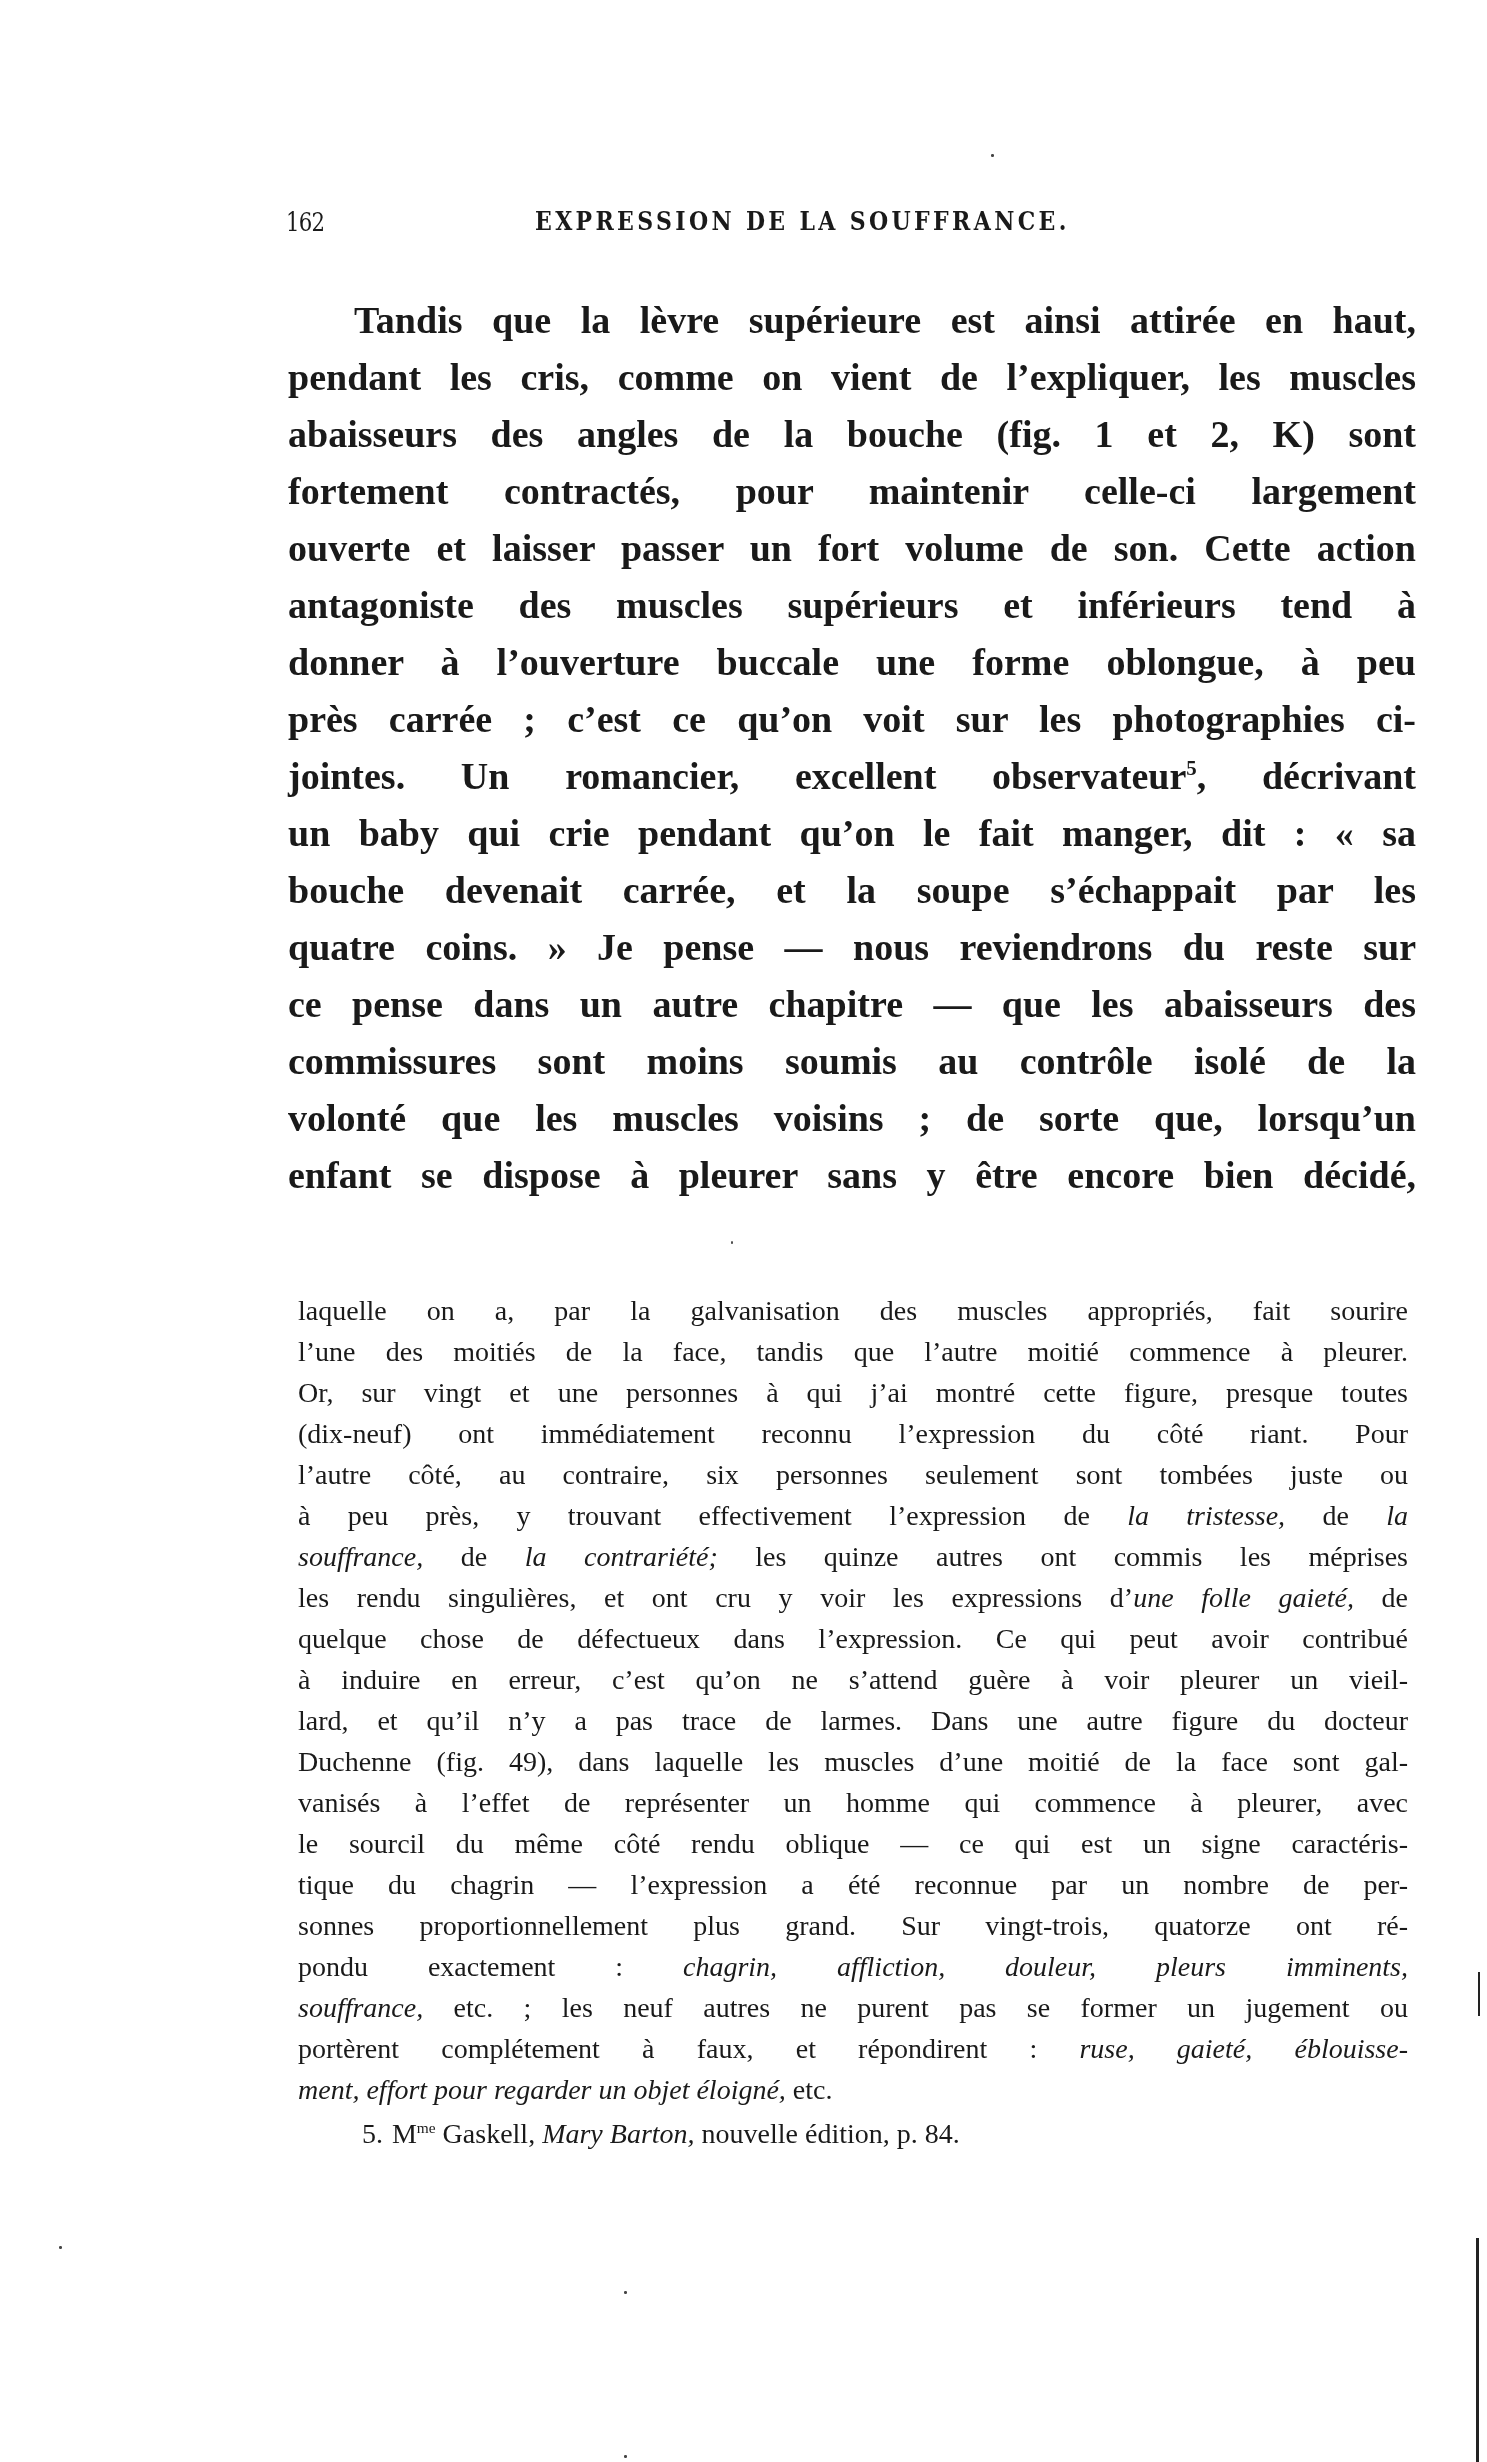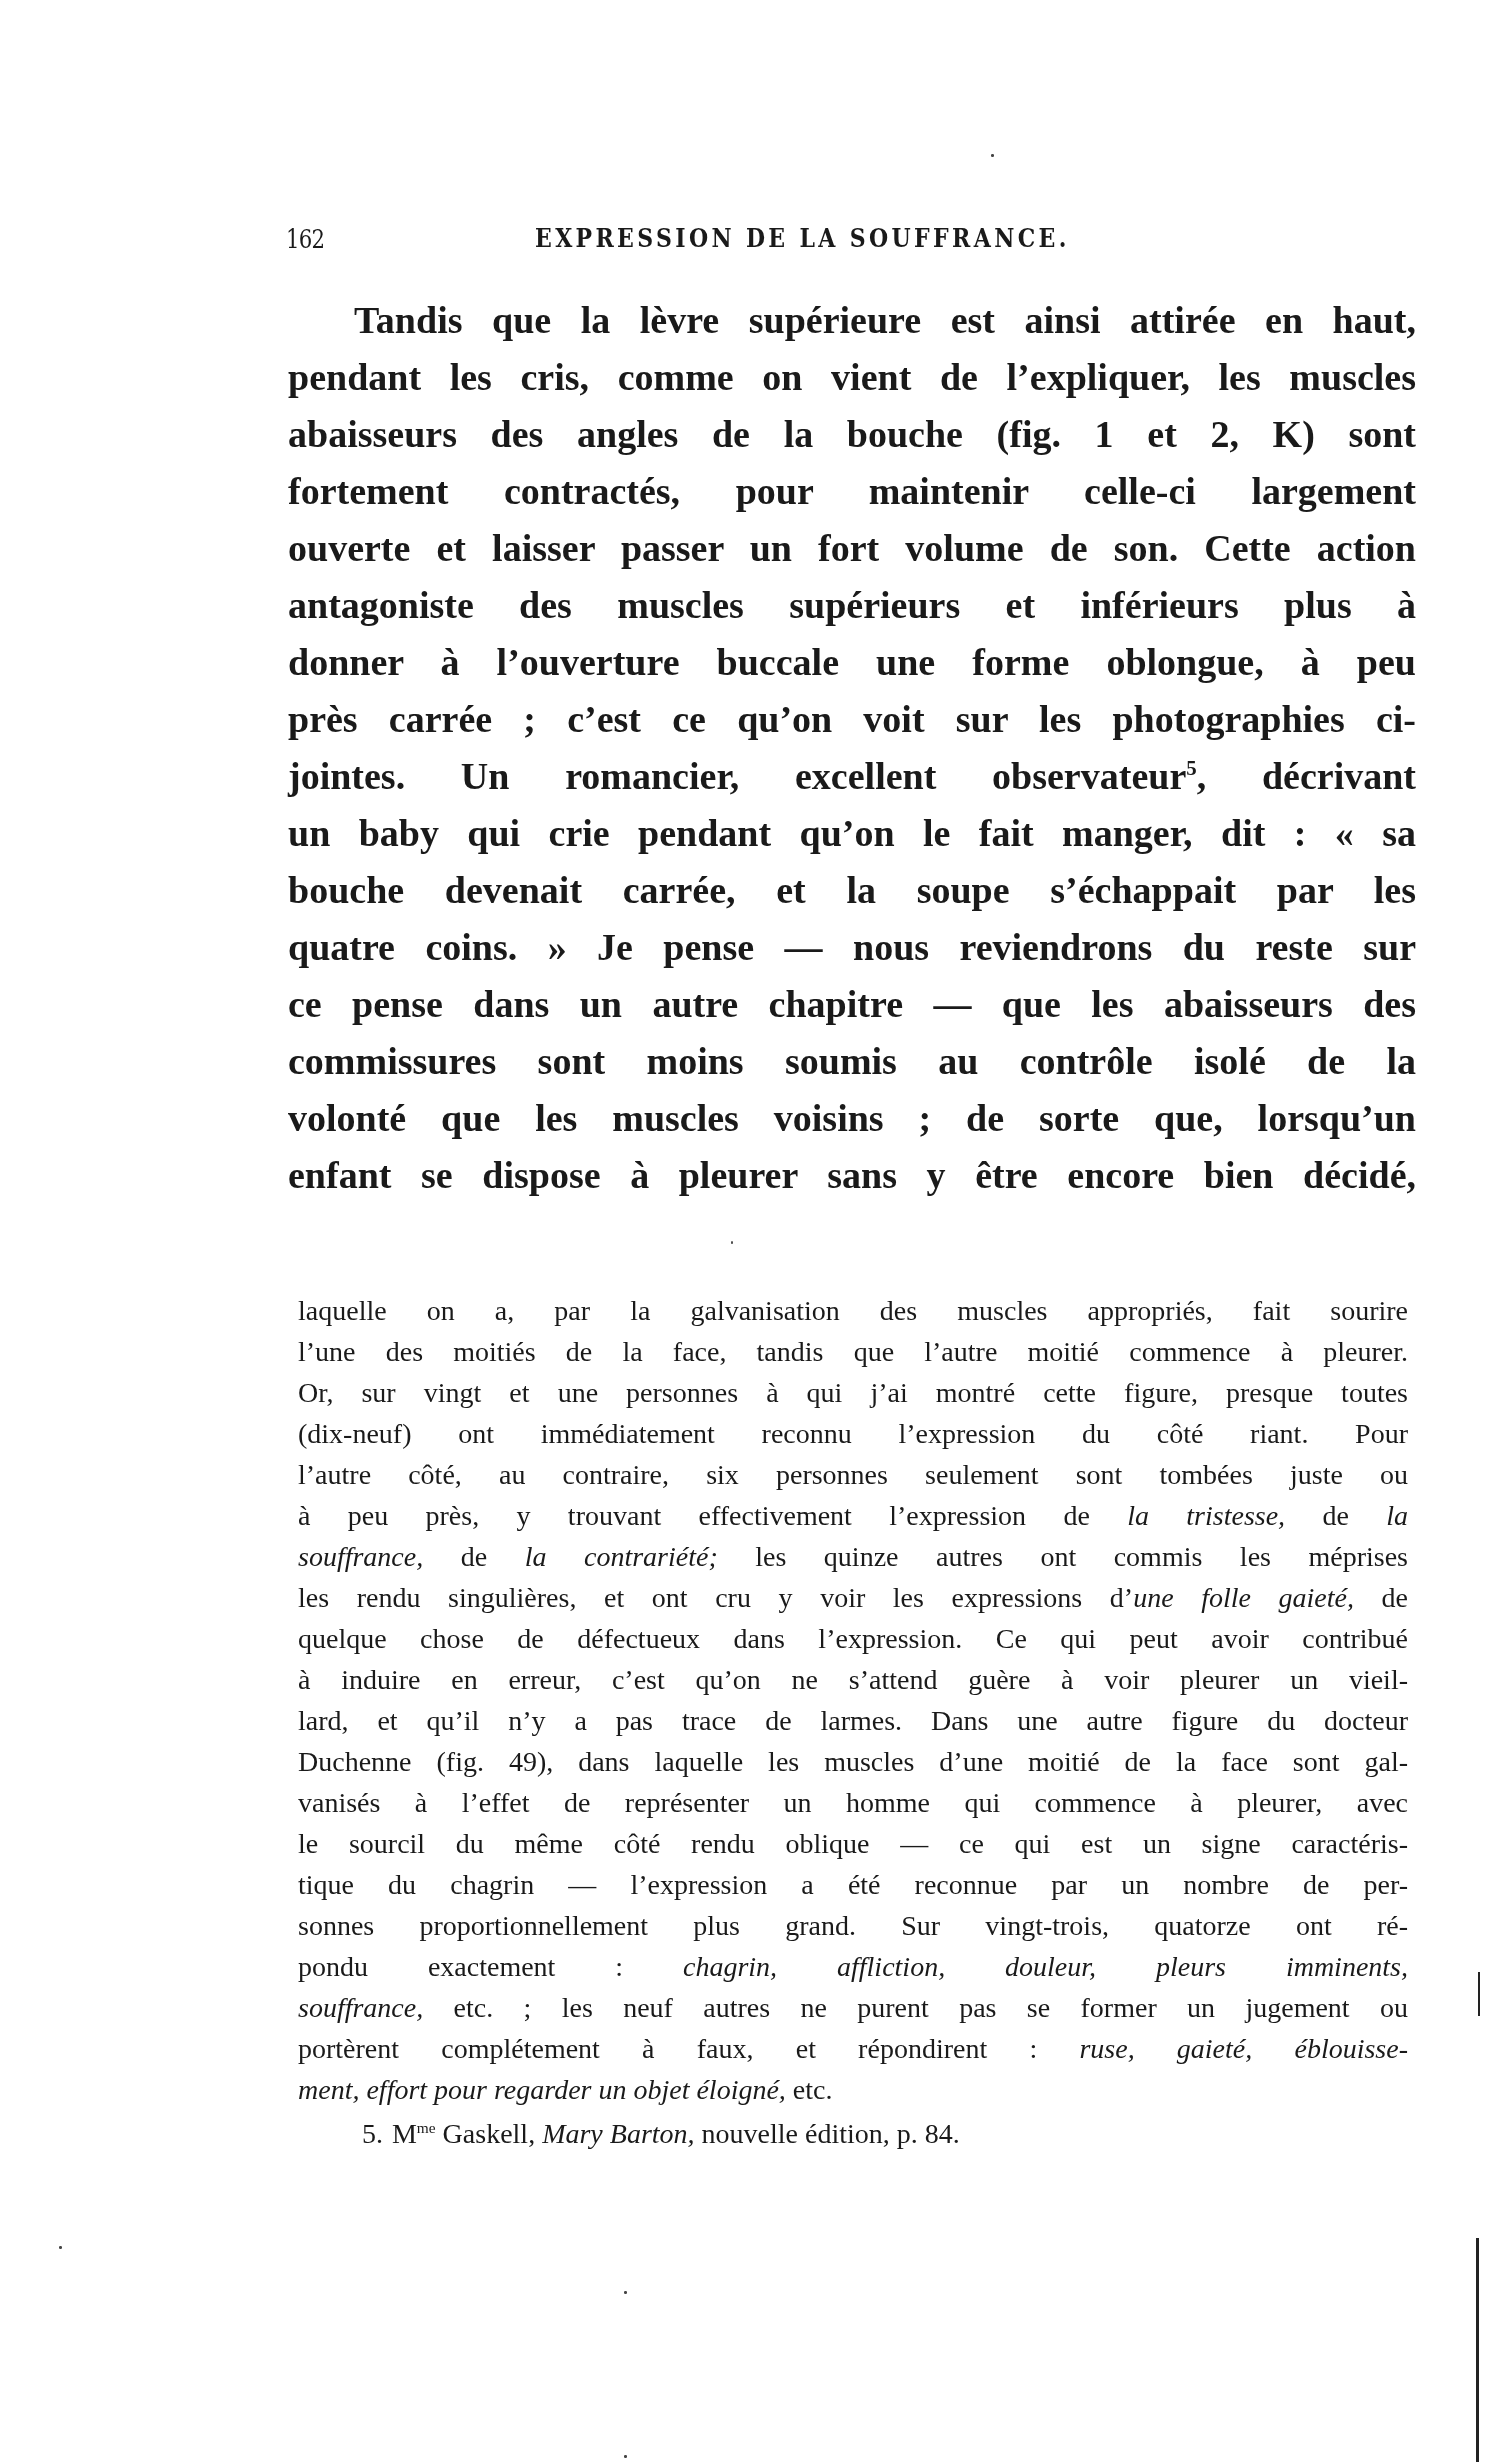--- a/index.html
+++ b/index.html
@@ -2,21 +2,21 @@
 <html style="font-size:7.9px"><head>
 <meta charset="utf-8">
 <style>
   html, body { margin: 0; padding: 0; background: #ffffff; }
   body { width: 1487px; height: 2628px; position: relative; overflow: hidden;
          font-family: "DejaVu Serif", "Liberation Serif", serif; color: #1a1a1a; }
   .page { position: absolute; left: 0; top: 0; width: 1487px; height: 2628px; }
 
   .speck { position: absolute; width: 3px; height: 3px; border-radius: 50%; background: #444; }
 
-  .running-head { position: absolute; top: 223px; left: 286px; width: 1133px; height: 39px; }
+  .running-head { position: absolute; top: 206px; left: 286px; width: 1133px; height: 39px; }
   .page-number { position: absolute; left: 0; top: 0; font-size: 26.6px; letter-spacing: -1px;
                  font-family: "DejaVu Serif", serif; transform: scaleX(0.8); transform-origin: left; }
   .head-title { position: absolute; left: 249px; top: 0; font-size: 25.6px; font-weight: bold;
                 letter-spacing: 3.9px; font-family: "DejaVu Serif", serif; transform: scaleX(0.86);
                 transform-origin: left; white-space: nowrap; }
 
   .body-text { position: absolute; left: 288px; top: 292px; width: 1128px; }
   .body-line { height: 57px; line-height: 57px; font-size: 38px; white-space: nowrap;
                text-align: justify; text-align-last: justify; display: block;
                font-family: "Liberation Serif", serif; font-weight: bold; }
@@ -49,21 +49,21 @@
     <span class="page-number">162</span>
     <span class="head-title">EXPRESSION DE LA SOUFFRANCE.</span>
   </div>
 
   <div class="body-text">
     <span class="body-line indent">Tandis que la lèvre supérieure est  ainsi attirée en haut,</span>
     <span class="body-line">pendant les cris, comme on vient de l’expliquer, les muscles</span>
     <span class="body-line">abaisseurs des angles de la bouche (fig. 1 et 2, K) sont</span>
     <span class="body-line">fortement contractés, pour maintenir celle-ci largement</span>
     <span class="body-line">ouverte et laisser passer un fort volume de son. Cette action</span>
-    <span class="body-line">antagoniste des muscles supérieurs et inférieurs plus à</span>
+    <span class="body-line">antagoniste des muscles supérieurs et inférieurs tend à</span>
     <span class="body-line">donner à l’ouverture buccale une forme oblongue, à peu</span>
     <span class="body-line">près carrée ; c’est ce qu’on voit sur les photographies ci-</span>
     <span class="body-line"><span>jointes. Un romancier, excellent observateur</span><sup>5</sup><span>, décrivant</span></span>
     <span class="body-line">un baby qui crie pendant qu’on le fait manger, dit : « sa</span>
     <span class="body-line">bouche devenait carrée, et la soupe s’échappait par les</span>
     <span class="body-line">quatre coins. » Je pense — nous reviendrons du reste sur</span>
     <span class="body-line">ce pense dans un autre chapitre — que les abaisseurs des</span>
     <span class="body-line">commissures sont moins soumis au contrôle isolé de la</span>
     <span class="body-line">volonté que les muscles voisins ; de sorte que, lorsqu’un</span>
     <span class="body-line">enfant se dispose à pleurer sans y être encore bien décidé,</span>

